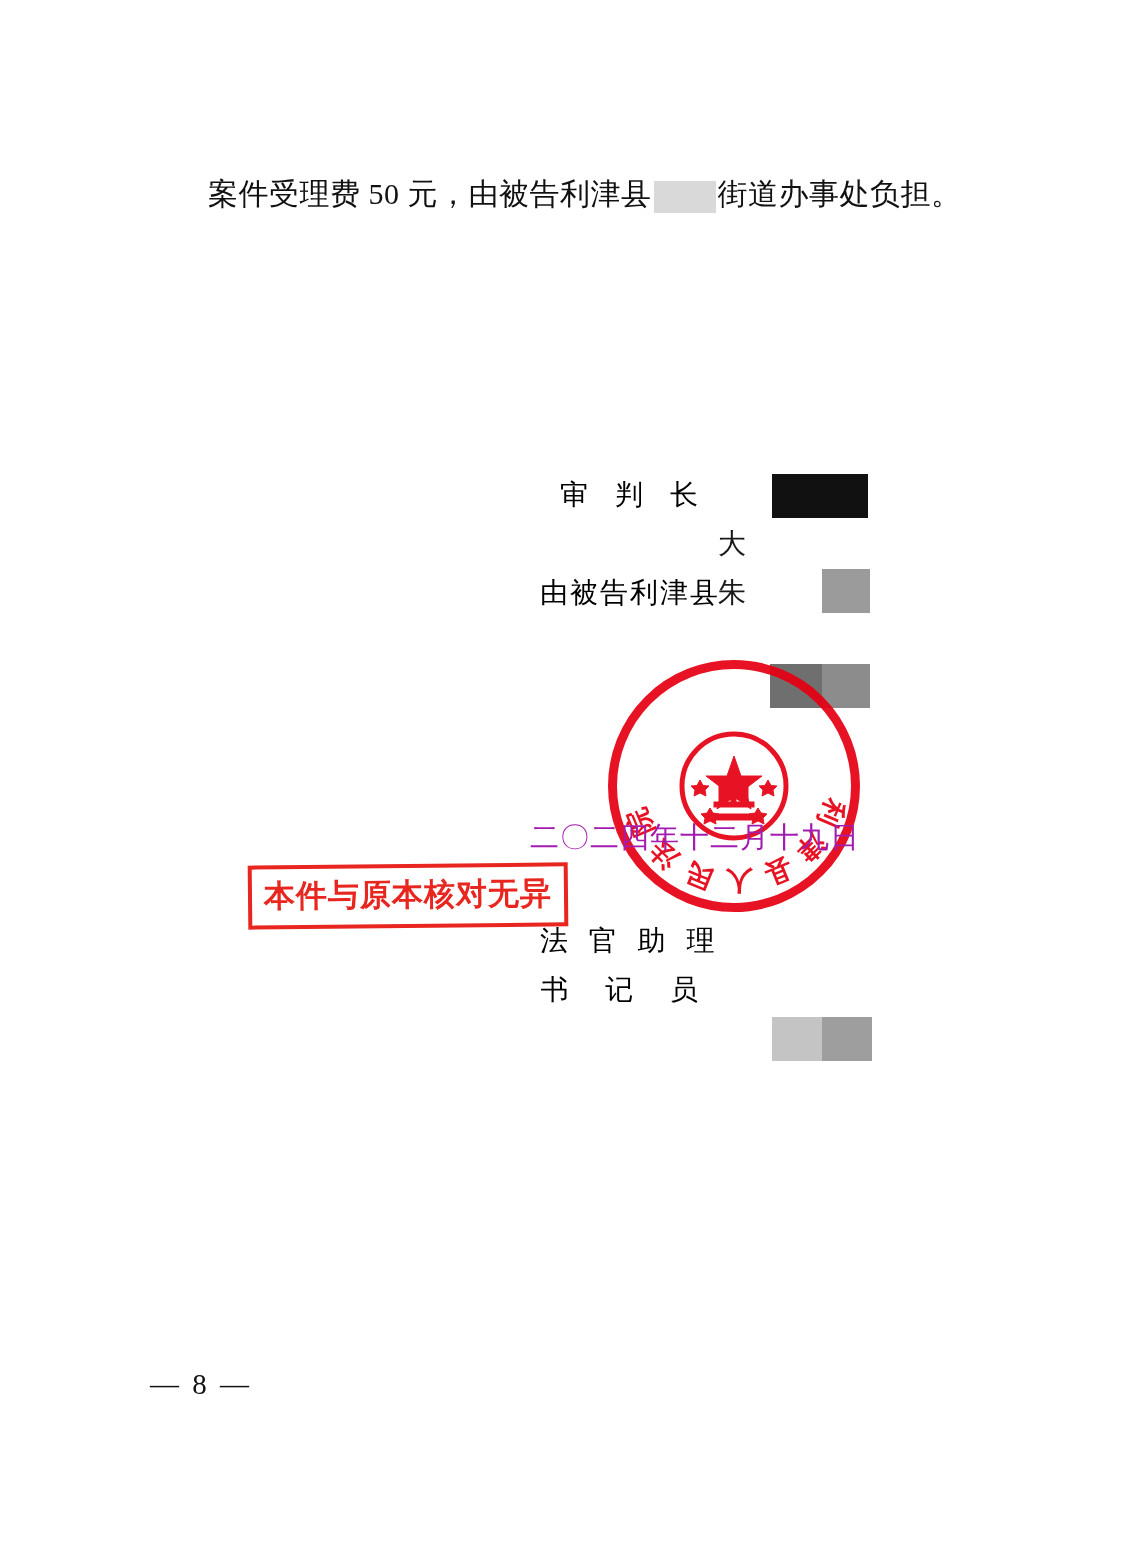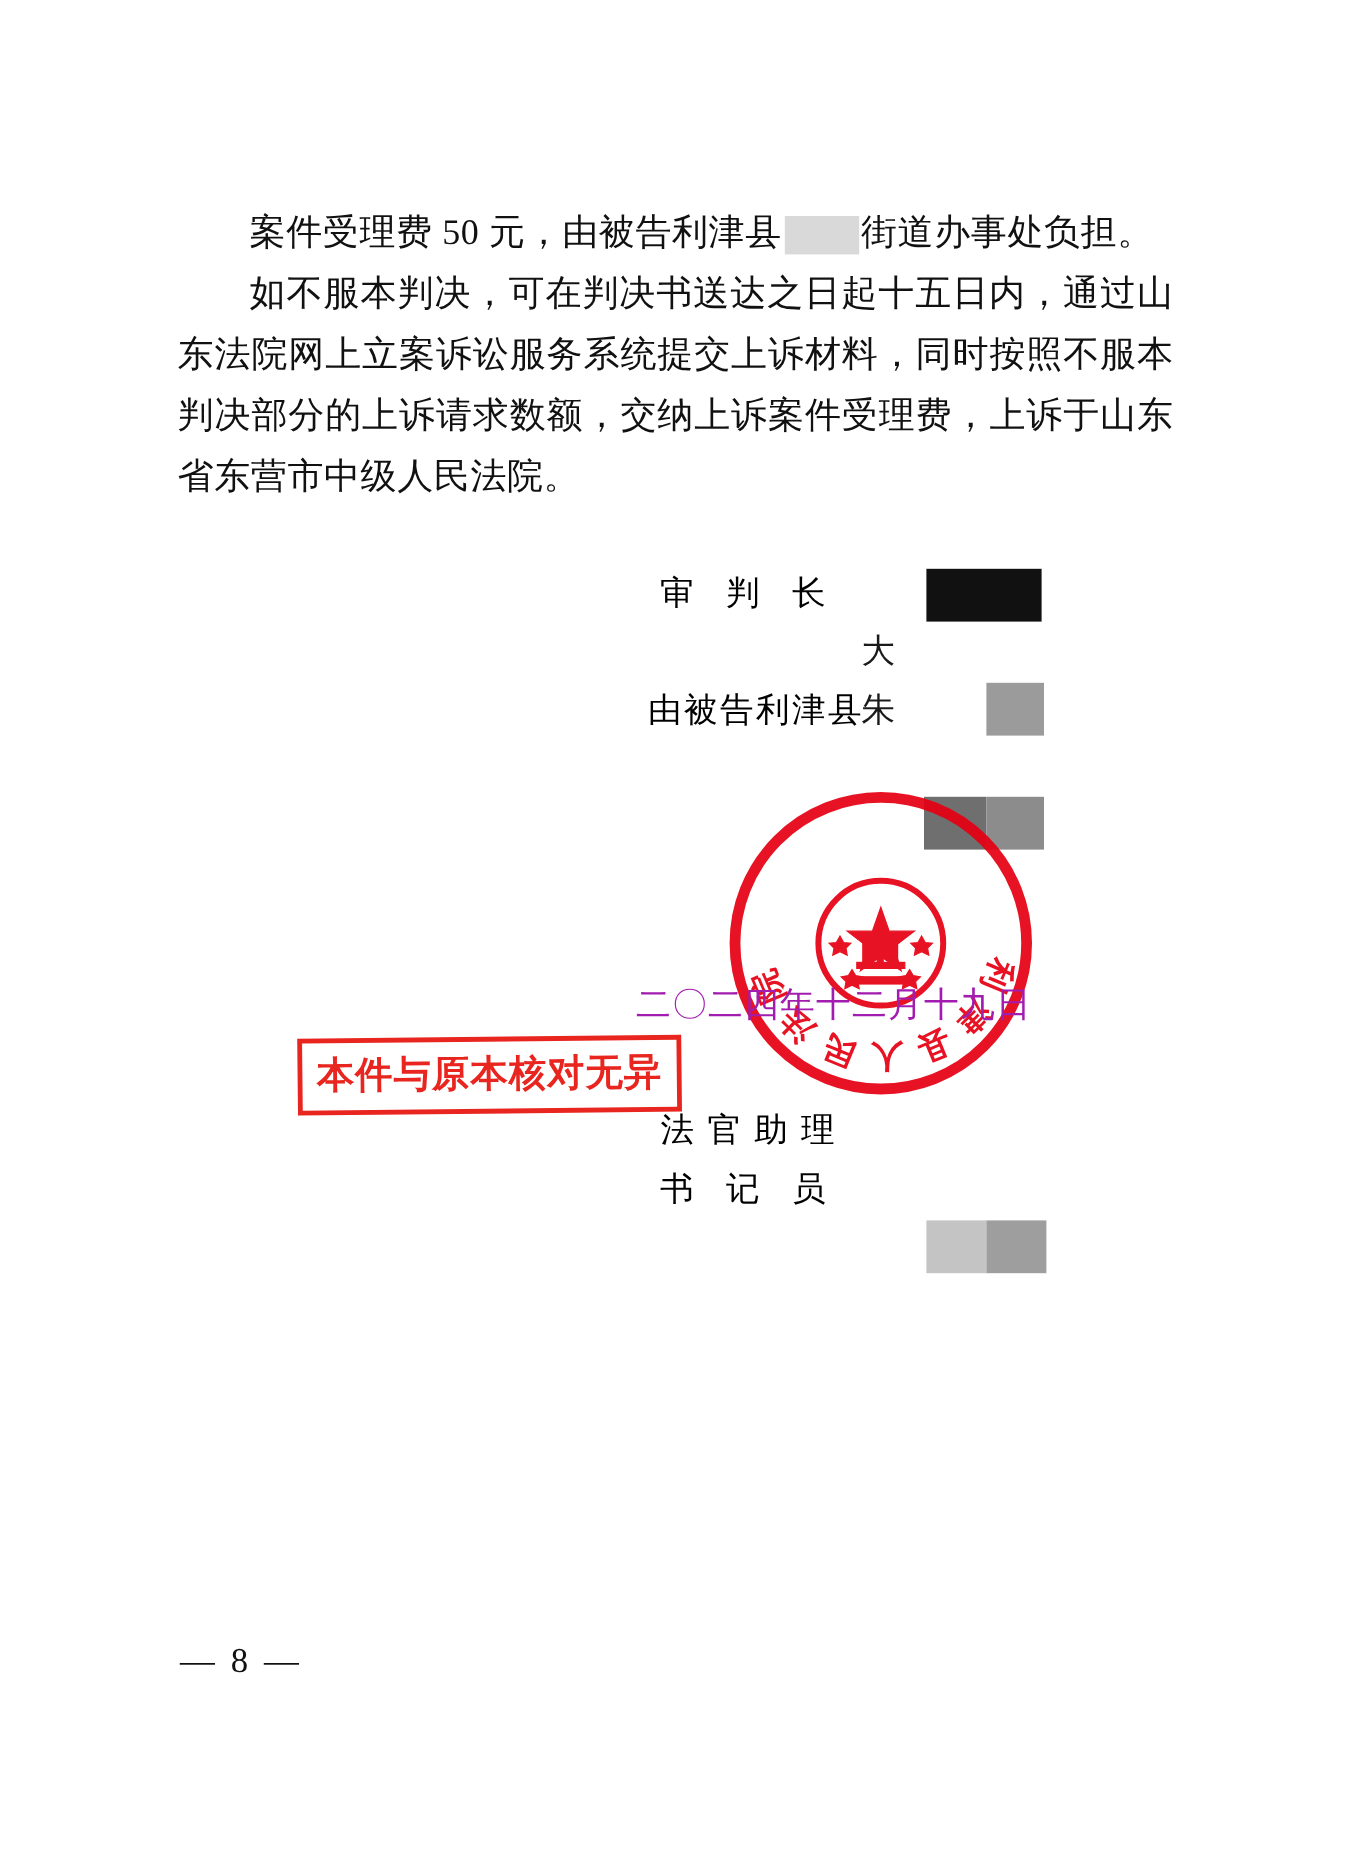--- a/index.html
+++ b/index.html
@@ -58,21 +58,21 @@
     height: 49px;
     font-size: 28px;
     line-height: 49px;
     letter-spacing: 0.5px;
     white-space: nowrap;
   }
   .sig-label {
     display: inline-block;
     width: 168px;
     letter-spacing: 10px;
-    text-align: center;
+    text-align: right;
   }
   .sig-label.wide {
     letter-spacing: 2px;
   }
   .sig-name {
     position: absolute;
     left: 178px;
     top: 0;
     font-size: 28px;
     color: #1a1a1a;
@@ -125,20 +125,21 @@
     font-family: "Liberation Sans", sans-serif;
     transform: rotate(-0.6deg);
   }
 
   
   .clerk-block {
     position: absolute;
     left: 540px;
     top: 918px;
     width: 420px;
+    font-family: Liberation Mono, monospace;
   }
   .mask-e { left: 232px; top: 50px; width: 50px; height: 44px; background: #c4c4c4; }
   .mask-f { left: 282px; top: 50px; width: 50px; height: 44px; background: #9e9e9e; }
 
   
   .page-number {
     position: absolute;
     left: 150px;
     top: 1368px;
     font-size: 29px;
@@ -148,21 +149,20 @@
 </style>
 </head>
 <body>
 
 <div class="page">
 
   <div class="body-text">
     <p class="para">
       <span>案件受理费 50 元，由被告利津县</span><span class="redact redact-fee"></span><span>街道办事处负担。</span>
     </p>
-    <p class="para">如不服本判决，可在判决书送达之日起十五日内，通过山东法院网上立案诉讼服务系统提交上诉材料，同时按照不服本判决部分的上诉请求数额，交纳上诉案件受理费，上诉于山东省东营市中级人民法院。</p>
   </div>
 
   <div class="sig-block">
     <div class="sig-row">
       <span class="sig-label">审 判 长</span>
       <span class="sig-name"></span>
       <span class="mask mask-a"></span>
     </div>
     <div class="sig-row">
       <span class="sig-name">大</span>

